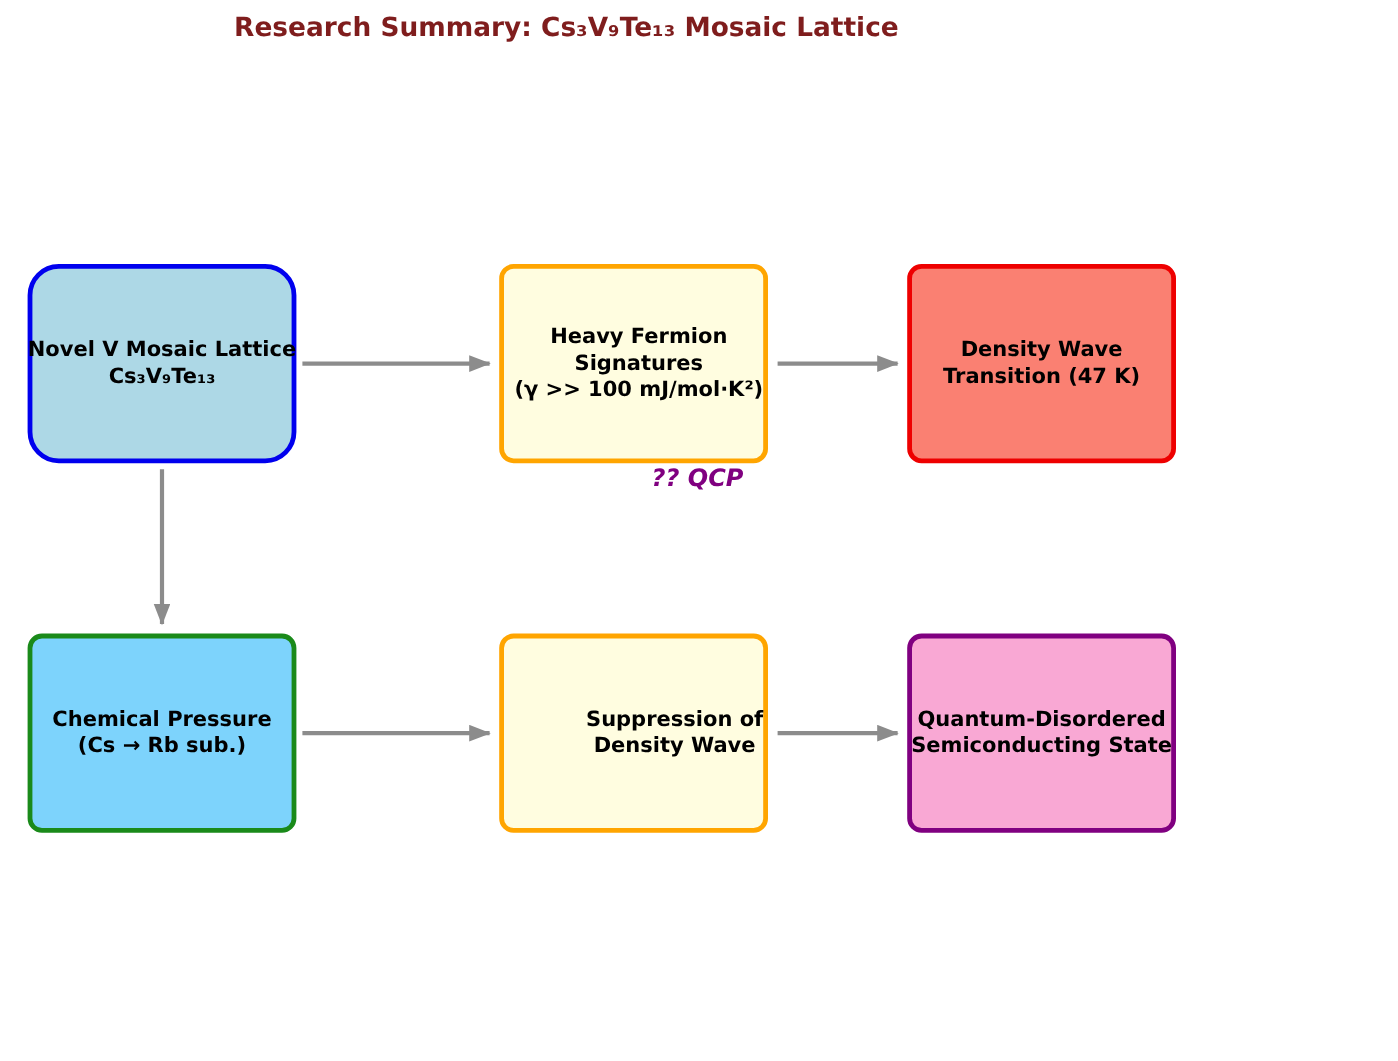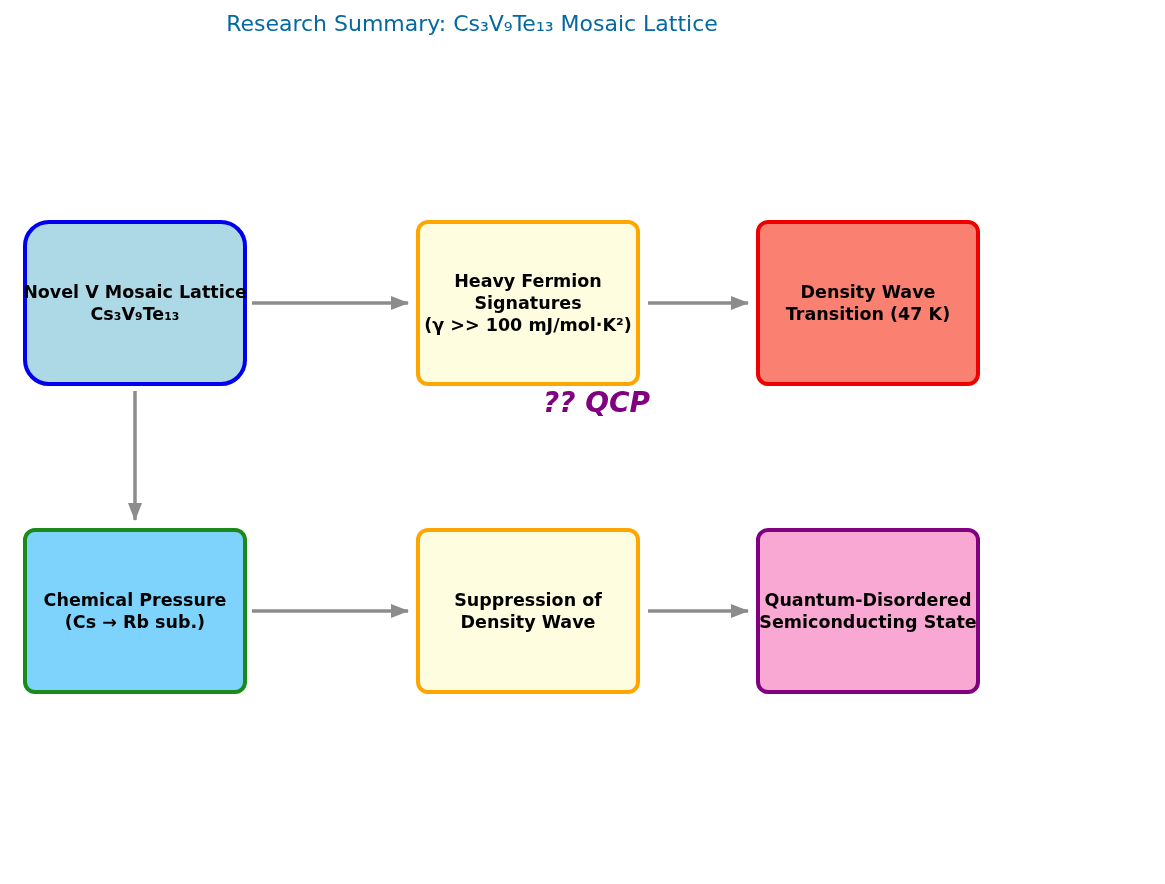--- a/index.html
+++ b/index.html
@@ -15,22 +15,22 @@
     background: #ffffff;
     overflow: hidden;
   }
   .title {
     position: absolute;
     top: 11px;
     left: 0;
     width: 944px;
     text-align: center;
     font-size: 22px;
-    font-weight: normal;
-    color: #0369a1;
+    font-weight: bold;
+    color: #7f1d1d;
     letter-spacing: 0px;
   }
   .node {
     position: absolute;
     width: 224px;
     height: 166px;
     box-sizing: border-box;
     border-radius: 12px;
     border: 4px solid #000;
     display: flex;
@@ -41,34 +41,34 @@
     font-size: 17.5px;
     font-weight: bold;
     color: #000000;
     text-align: center;
     white-space: pre;
     line-height: 22px;
   }
   .row1 { top: 220px; }
   .row2 { top: 528px; }
   .col1 { left: 23px; }
-  .col2 { left: 416px; }
+  .col2 { left: 416px; justify-content: flex-end; }
   .col3 { left: 756px; }
 
   .node-blue   { background: #ADD8E6; border-color: #0000EE; border-radius: 26px; }
   .node-yellow { background: #FFFDE0; border-color: #FFA500; }
   .node-red    { background: #FA8072; border-color: #EE0000; }
   .node-green  { background: #7dd3fc; border-color: #1A8A1A; }
   .node-plum   { background: #f9a8d4; border-color: #800080; }
 
   .annotation {
     position: absolute;
     left: 543px;
     top: 386px;
-    font-size: 28px;
+    font-size: 20px;
     font-weight: bold;
     font-style: italic;
     color: #800080;
     white-space: pre;
   }
   svg.arrows {
     position: absolute;
     left: 0;
     top: 0;
     width: 1165px;

